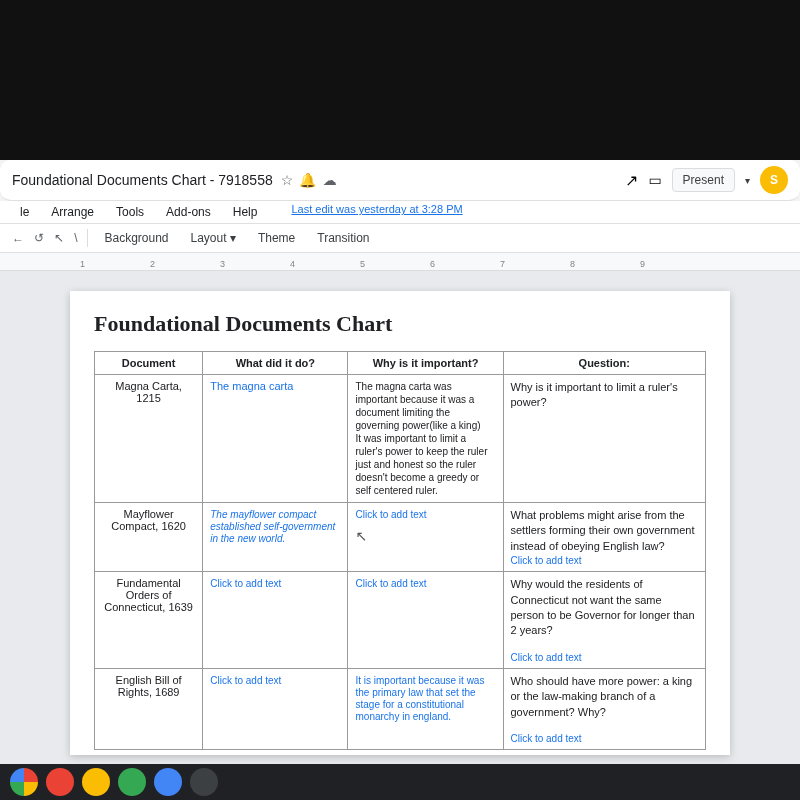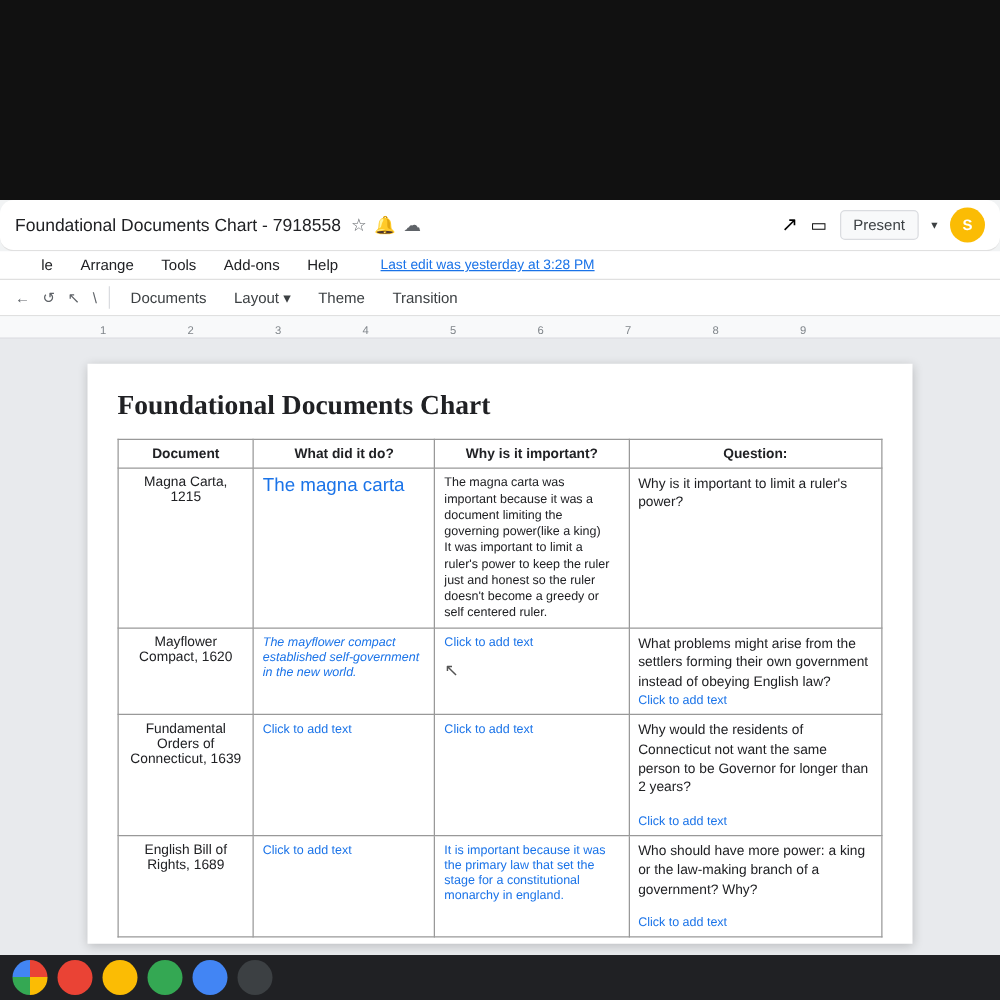--- a/index.html
+++ b/index.html
@@ -75,23 +75,23 @@
       justify-content: center;
       font-size: 12px;
       font-weight: bold;
       color: #fff;
       cursor: pointer;
     }
 
     
     .menu-bar {
       background: #fff;
-      padding: 2px 29px;
-      display: flex;
-      align-items: center;
+      padding: 2px 16px;
+      display: flex;
+      align-items: flex-start;
       gap: 14px;
       border-bottom: 1px solid #e0e0e0;
     }
 
     .menu-item {
       font-size: 12px;
       color: #202124;
       cursor: pointer;
       padding: 2px 4px;
     }
@@ -218,21 +218,21 @@
     }
 
     .cell-document {
       text-align: center;
       color: #202124;
       font-size: 11px;
     }
 
     .cell-blue {
       color: #1a73e8;
-      font-size: 15px;
+      font-size: 11px;
     }
 
     .cell-blue-italic {
       color: #1a73e8;
       font-size: 10px;
       font-style: italic;
     }
 
     .cell-placeholder {
       color: #1a73e8;
@@ -321,21 +321,21 @@
     <span class="menu-item">Help</span>
     <span class="last-edit">Last edit was yesterday at 3:28 PM</span>
   </div>
 
   <div class="toolbar">
     <span style="font-size:12px; color:#5f6368;">←</span>
     <span style="font-size:12px; color:#5f6368;">↺</span>
     <span style="font-size:12px; color:#5f6368;">↖</span>
     <span style="font-size:12px; color:#5f6368;">\</span>
     <div class="toolbar-separator"></div>
-    <span class="toolbar-btn">Documents</span>
+    <span class="toolbar-btn">Background</span>
     <span class="toolbar-btn">Layout ▾</span>
     <span class="toolbar-btn">Theme</span>
     <span class="toolbar-btn">Transition</span>
   </div>
 
   <div class="ruler">
     <div class="ruler-numbers">
       <span class="ruler-tick">1</span>
       <span class="ruler-tick">2</span>
       <span class="ruler-tick">3</span>

